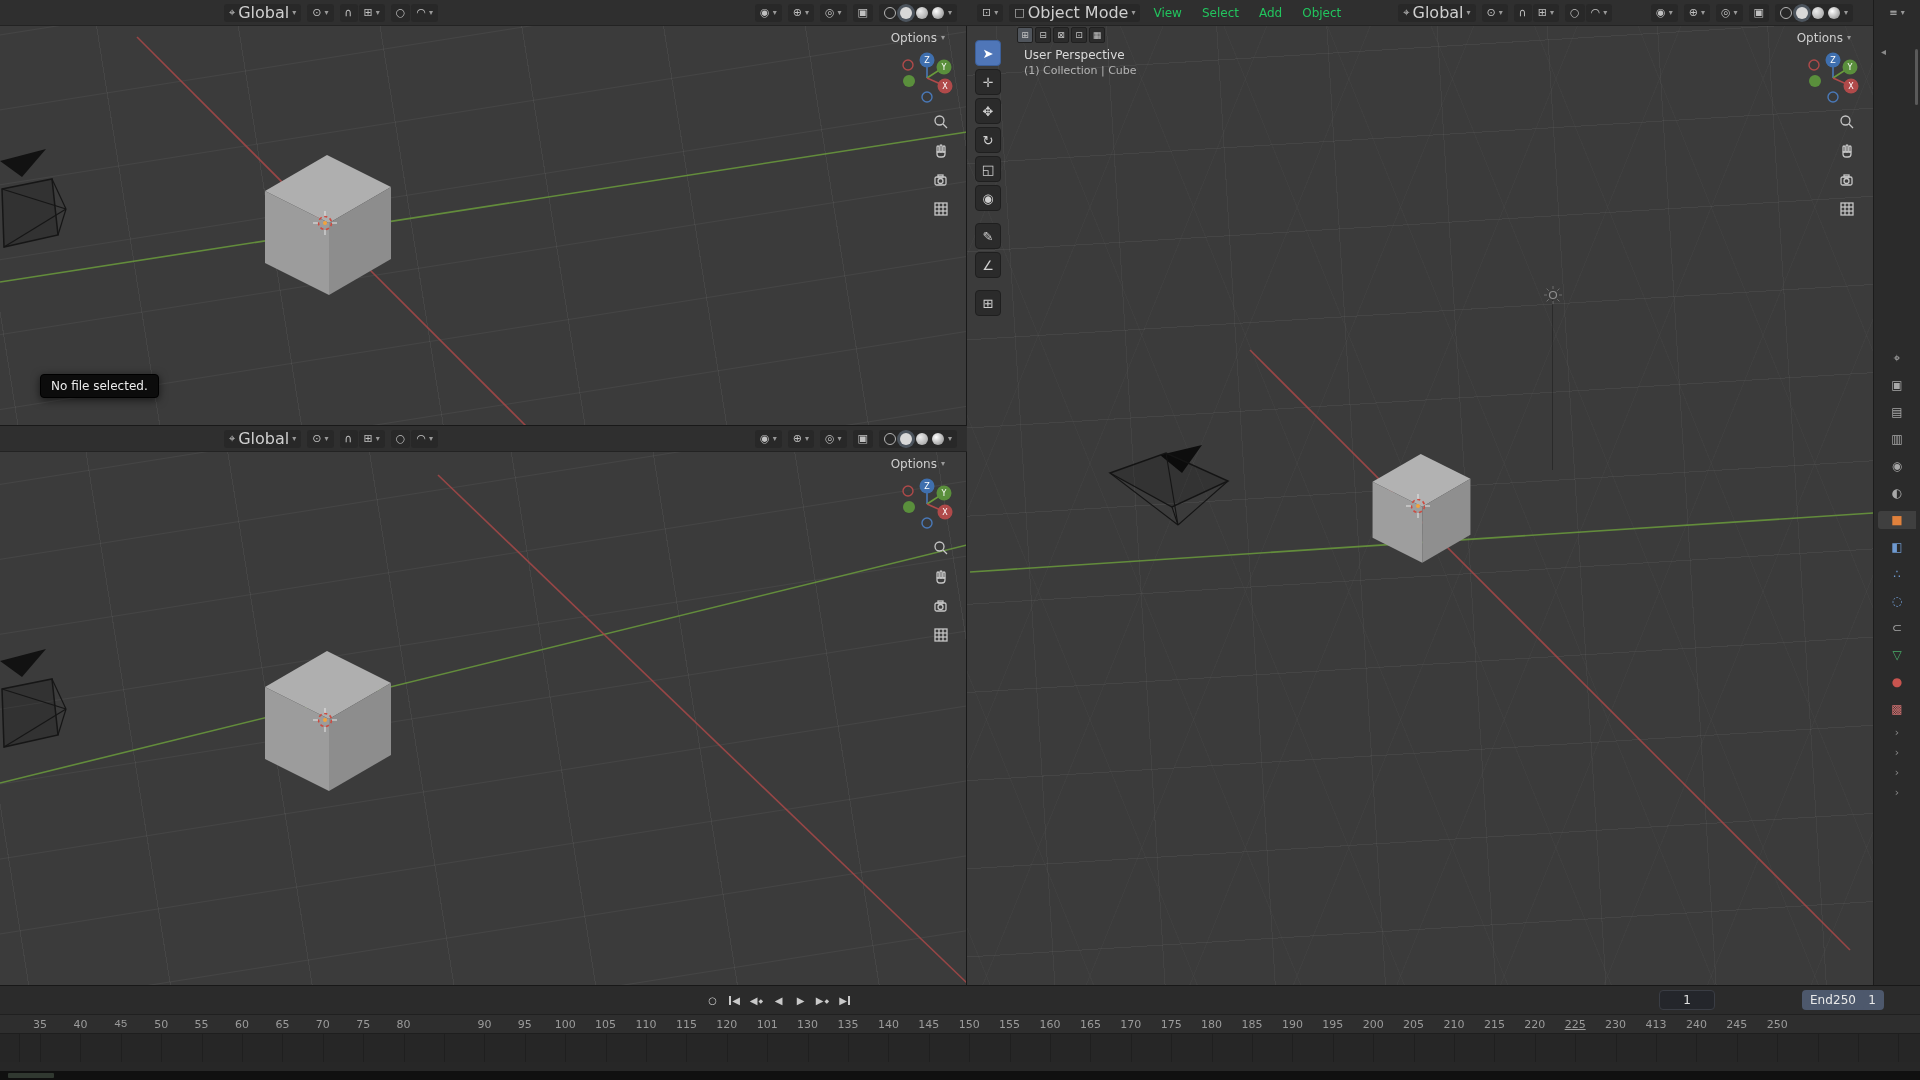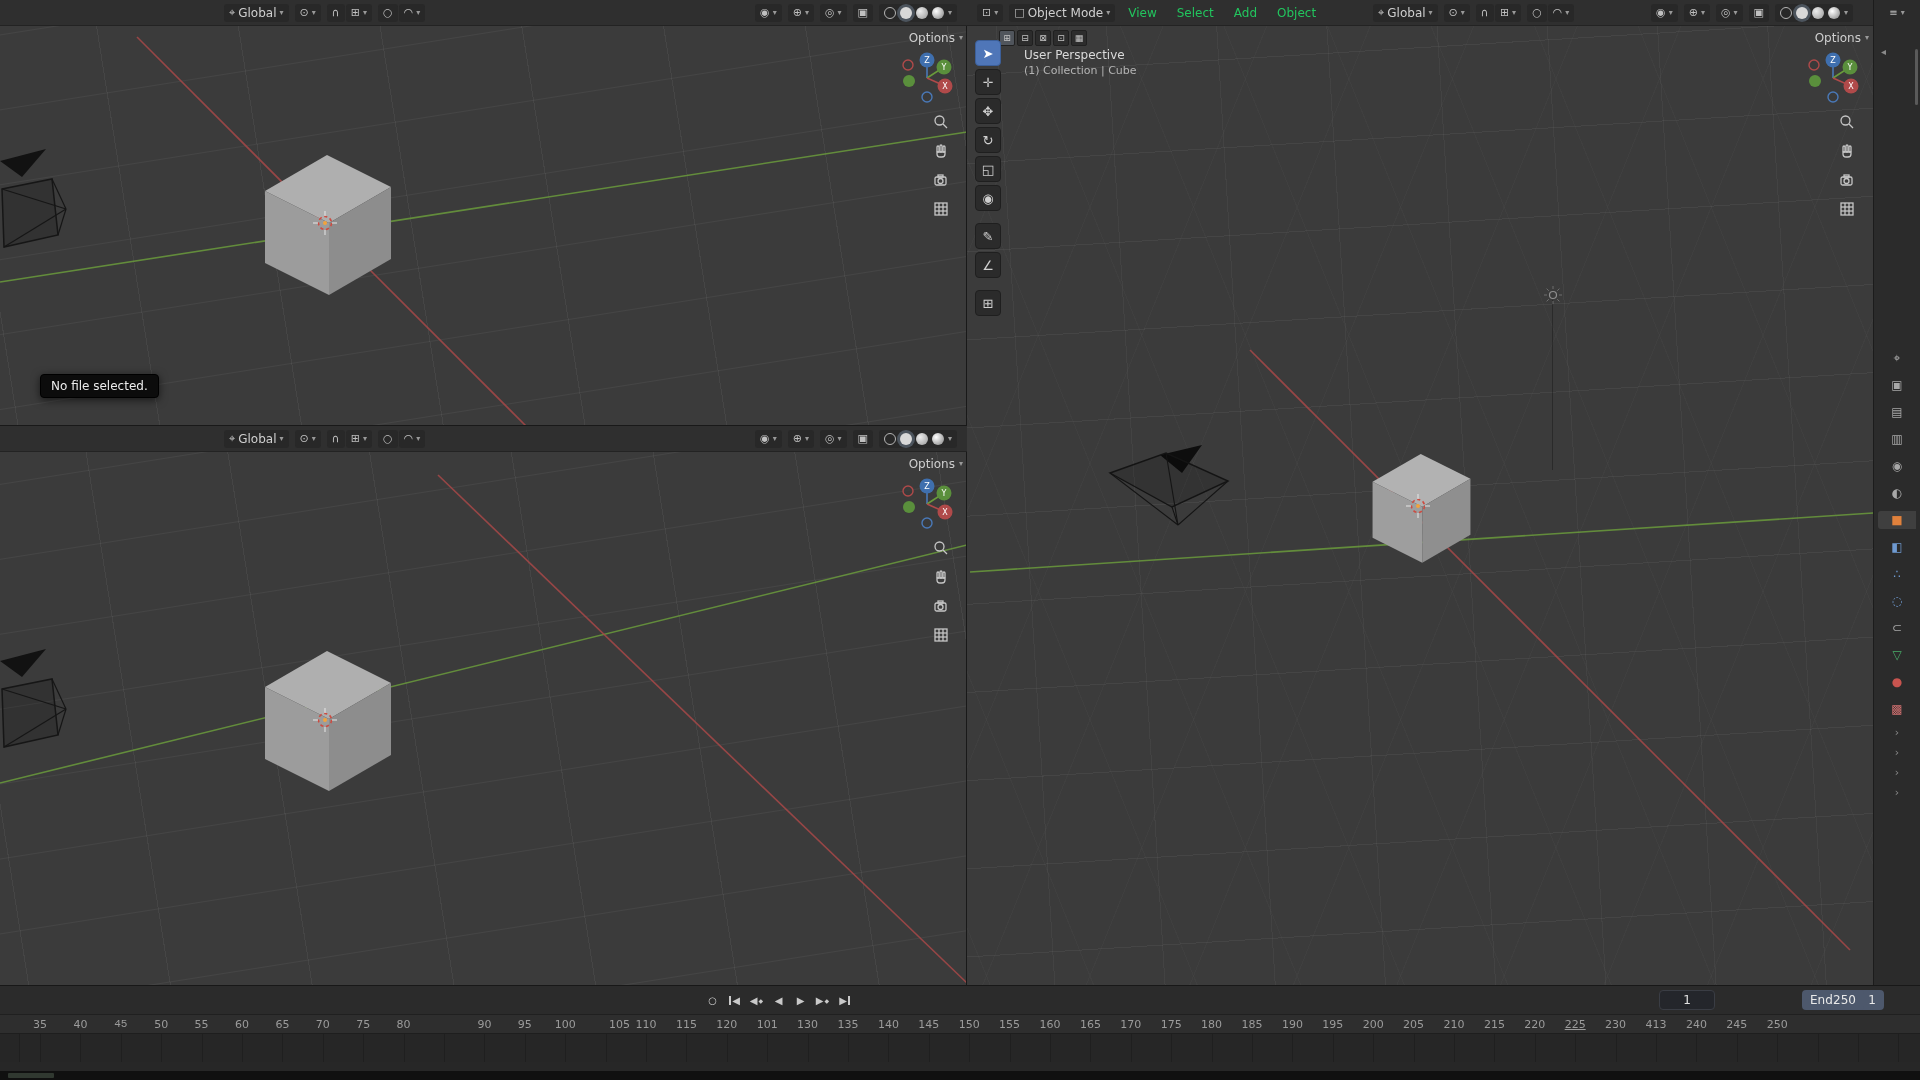--- a/index.html
+++ b/index.html
@@ -21,30 +21,30 @@
  background-image:repeating-linear-gradient(68deg,rgba(255,255,255,0.035) 0 1px,transparent 1px 96px),
  repeating-linear-gradient(112deg,rgba(255,255,255,0.035) 0 1px,transparent 1px 96px)}
 .axes,.objsvg{position:absolute;pointer-events:none}
 .vp-hdr{position:absolute;left:0;top:0;right:0;height:26px;background:#2f2f2f;border-bottom:1px solid #232323;display:flex;align-items:center;justify-content:space-between;padding:0 10px;z-index:6}
 .hdr-left,.hdr-right{display:flex;align-items:center;gap:6px}
 #vp1 .hdr-left,#vp2 .hdr-left{margin-left:214px}
 .hdr-btn{display:flex;align-items:center;gap:3px;background:#282828;border-radius:3px;height:18px;padding:0 5px;color:#cfcfcf;cursor:default;white-space:nowrap}
 .hdr-group{display:flex;gap:1px}
 .ico{font-size:11px;color:#c0c0c0;line-height:1}
 .caret{font-size:8px;color:#999;line-height:1}
-.lbl{font-size:12px}
+.lbl{font-size:16px}
 .menu-item{padding:0 7px;color:#22c55e}
 .ml44{margin-left:44px}
 .shading{display:flex;align-items:center;background:#282828;border-radius:3px;height:18px;padding:0 5px;gap:4px}
 .sh{width:12px;height:12px;border-radius:50%;display:inline-block}
 .sh.wire{border:1.5px solid #b5b5b5}
 .sh.solid{background:#d8d8d8;box-shadow:0 0 0 3px #4c545d}
 .sh.mat{background:radial-gradient(circle at 35% 35%,#ececec,#979797)}
 .sh.rend{background:radial-gradient(circle at 35% 35%,#ffffff,#7f7f7f)}
-.subhdr{position:absolute;top:27px;left:0;right:0;height:22px;display:flex;align-items:center;justify-content:flex-end;padding:0 4px;z-index:5}
+.subhdr{position:absolute;top:27px;left:0;right:0;height:22px;display:flex;justify-content:flex-end;padding:0 22px;z-index:5}
 #vp3 .subhdr{justify-content:space-between}
 .opt-btn{display:flex;align-items:center;gap:4px;color:#cfcfcf}
 .tool-modes{display:flex;gap:2px;margin-left:28px}
 .tmode{width:16px;height:16px;background:#2c2c2c;border:1px solid #202020;border-radius:2px;display:flex;align-items:center;justify-content:center;font-size:9px;color:#c5c5c5}
 .tmode.active{background:#50555c}
 .axis-gizmo{position:absolute;top:50px;right:12px;width:56px;height:56px;z-index:5}
 .axis-gizmo text{font-size:8px;fill:#fff;text-anchor:middle;font-family:"DejaVu Sans",sans-serif}
 .nav-col{position:absolute;right:16px;top:112px;display:flex;flex-direction:column;gap:9px;z-index:5}
 .nav-btn{width:20px;height:20px;display:flex;align-items:center;justify-content:center}
 .nav-btn svg{stroke:#c6c6c6;fill:none;stroke-width:1.3}
@@ -680,21 +680,21 @@
       <span class="tick" style="left: 201.6px;">55</span>
       <span class="tick" style="left: 242px;">60</span>
       <span class="tick" style="left: 282.4px;">65</span>
       <span class="tick" style="left: 322.8px;">70</span>
       <span class="tick" style="left: 363.2px;">75</span>
       <span class="tick" style="left: 403.6px;">80</span>
       <span class="tick" style="left: 444px; margin-top: 24px;">85</span>
       <span class="tick" style="left: 484.4px;">90</span>
       <span class="tick" style="left: 524.8px;">95</span>
       <span class="tick" style="left: 565.2px;">100</span>
-      <span class="tick" style="left: 605.6px; margin-left: 14px;">105</span>
+      <span class="tick" style="left: 605.6px;">105</span>
       <span class="tick" style="left: 646px;">110</span>
       <span class="tick" style="left: 686.4px;">115</span>
       <span class="tick" style="left: 726.8px;">120</span>
       <span class="tick" style="left: 767.2px;">101</span>
       <span class="tick" style="left: 807.6px;">130</span>
       <span class="tick" style="left: 848px;">135</span>
       <span class="tick" style="left: 888.4px;">140</span>
       <span class="tick" style="left: 928.8px;">145</span>
       <span class="tick" style="left: 969.2px;">150</span>
       <span class="tick" style="left: 1009.6px;">155</span>

